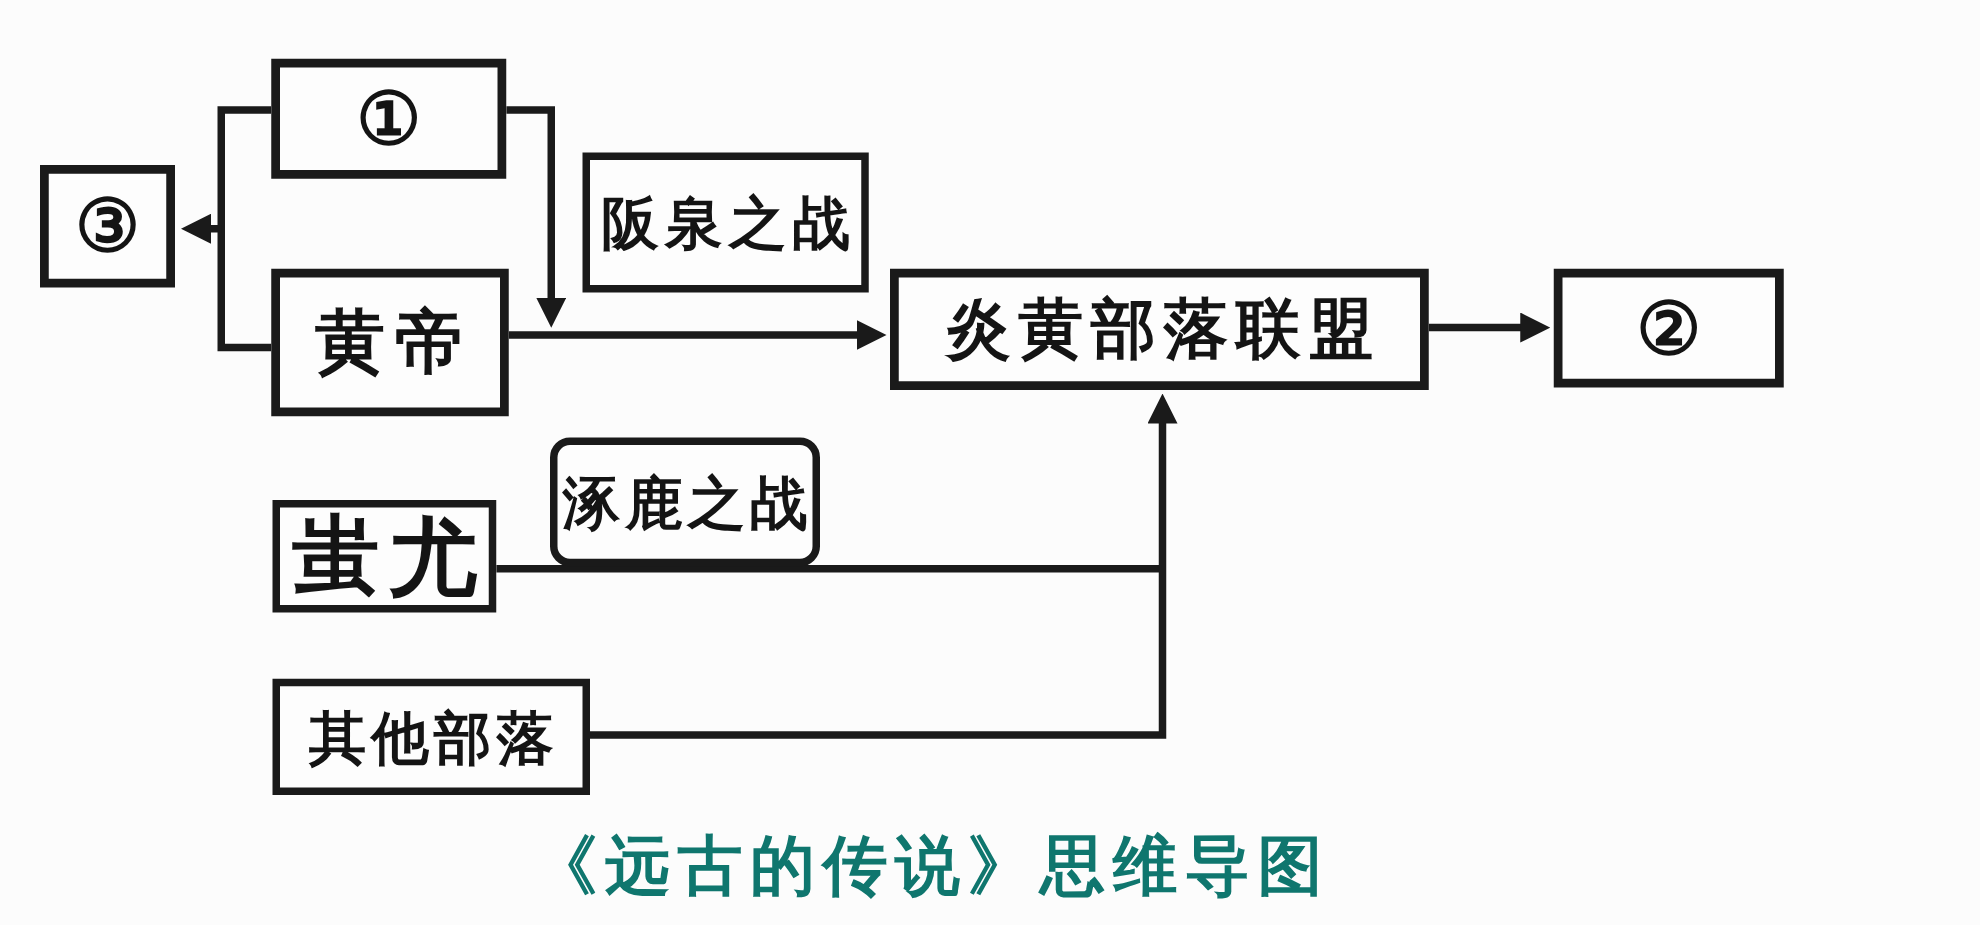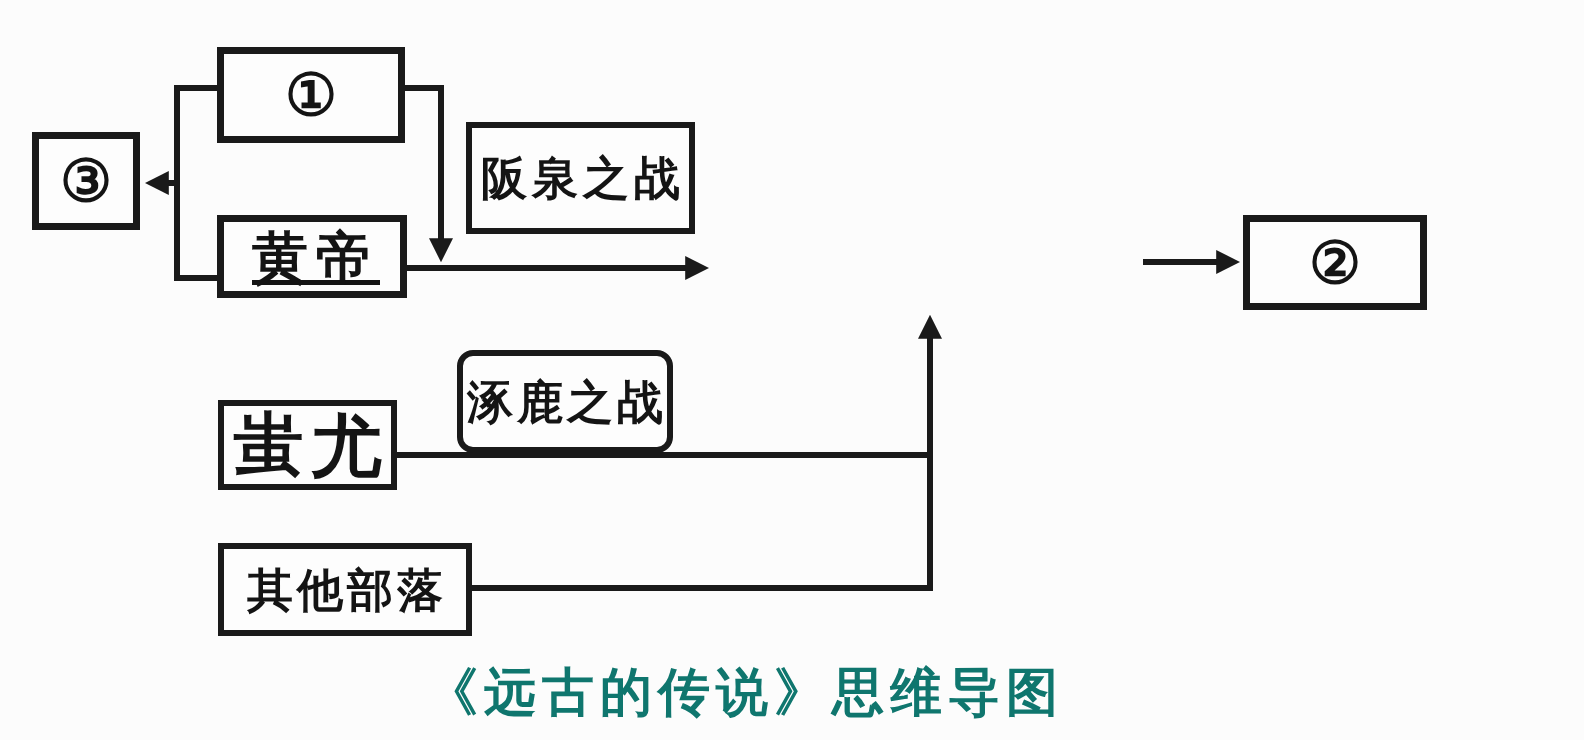--- a/index.html
+++ b/index.html
@@ -34,25 +34,25 @@
     font-size: 48px;
     letter-spacing: 8px;
     text-indent: 8px; 
     white-space: nowrap;
     line-height: 1;
   }
   .node.circled { font-size: 58px; letter-spacing: 0; text-indent: 0; }
 
   .n-blank1   { left: 217px; top:  47px; width: 188px; height:  96px; border-width: 7px; }
   .n-blank3   { left:  32px; top: 132px; width: 108px; height:  98px; border-width: 7px; }
-  .n-huangdi  { left: 217px; top: 215px; width: 190px; height:  83px; border-width: 7px; font-size: 56px; text-decoration: underline; }
+  .n-huangdi  { left: 217px; top: 215px; width: 190px; height:  118px; border-width: 7px; font-size: 56px; }
   .n-banquan  { left: 466px; top: 122px; width: 229px; height:  112px; font-size: 46px; letter-spacing: 5px; text-indent: 5px; }
   .n-alliance { left: 712px; top: 215px; width: 431px; height:  97px; border-width: 7px; font-size: 52px; letter-spacing: 6px; text-indent: 6px; }
   .n-blank2   { left: 1243px; top: 215px; width: 184px; height: 95px; border-width: 7px; }
-  .n-zhuolu   { left: 457px; top: 350px; width: 216px; height:  103px; font-size: 46px; letter-spacing: 4px; text-indent: 4px; border-radius: 16px; }
+  .n-zhuolu   { left: 440px; top: 350px; width: 216px; height:  103px; font-size: 46px; letter-spacing: 4px; text-indent: 4px; border-radius: 16px; }
   .n-chiyou   { left: 218px; top: 400px; width: 179px; height:  90px; font-size: 70px; }
   .n-other    { left: 218px; top: 543px; width: 254px; height:  93px; font-size: 46px; letter-spacing: 4px; text-indent: 4px; }
 
   .caption {
     position: absolute;
     left: 0;
     top: 658px;
     width: 1490px;
     text-align: center;
     font-size: 52px;
@@ -91,20 +91,21 @@
   </svg>
 
   <div class="node circled n-blank1">①</div>
 
   <div class="node circled n-blank3">③</div>
 
   <div class="node n-huangdi">黄帝</div>
 
   <div class="node n-banquan">阪泉之战</div>
 
+  <div class="node n-alliance">炎黄部落联盟</div>
 
   <div class="node circled n-blank2">②</div>
 
   <div class="node n-zhuolu">涿鹿之战</div>
 
   <div class="node n-chiyou">蚩尤</div>
 
   <div class="node n-other">其他部落</div>
 
   <div class="caption">《远古的传说》思维导图</div>

